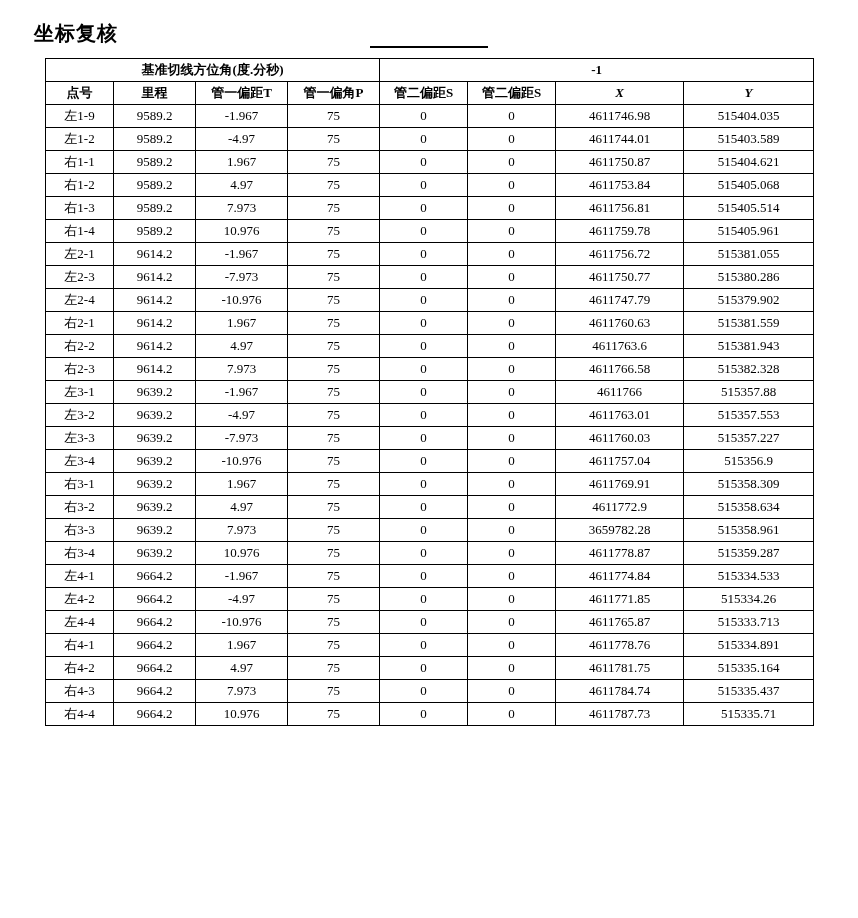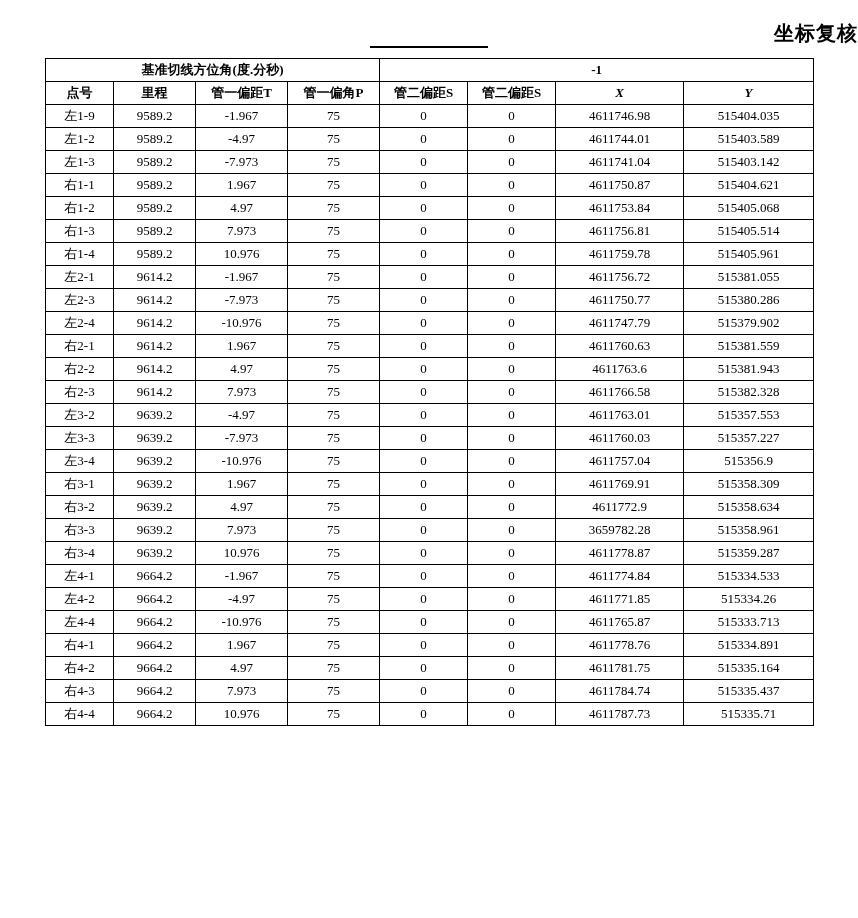--- a/index.html
+++ b/index.html
@@ -14,28 +14,29 @@
     color: #000000;
     overflow: hidden;
   }
   #page {
     width: 858px;
     height: 918px;
     position: relative;
     background: #ffffff;
   }
   #doc-title {
-    text-align: right;
+    text-align: left;
     font-family: "Liberation Serif", "DejaVu Serif", serif;
     font-weight: bold;
     font-size: 20px;
     letter-spacing: 1px;
     padding-top: 22px;
     padding-bottom: 8px;
     line-height: 1.1;
+    margin-left: 34px;
   }
   #title-underline {
     width: 118px;
     height: 2px;
     background: #000;
     margin: -6px auto 0 auto;
   }
   #table-wrap {
     margin: 10px 45px 10px 45px;
     width: 768px;
@@ -145,30 +146,20 @@
             <td class="c-pt">左1-2</td>
             <td class="c-num">9589.2</td>
             <td class="c-num">-4.97</td>
             <td class="c-num">75</td>
             <td class="c-num">0</td>
             <td class="c-num">0</td>
             <td class="c-num">4611744.01</td>
             <td class="c-num">515403.589</td>
           </tr>
           <tr>
-            <td class="c-pt">左1-3</td>
-            <td class="c-num">9589.2</td>
-            <td class="c-num">-7.973</td>
-            <td class="c-num">75</td>
-            <td class="c-num">0</td>
-            <td class="c-num">0</td>
-            <td class="c-num">4611741.04</td>
-            <td class="c-num">515403.142</td>
-          </tr>
-          <tr>
             <td class="c-pt">右1-1</td>
             <td class="c-num">9589.2</td>
             <td class="c-num">1.967</td>
             <td class="c-num">75</td>
             <td class="c-num">0</td>
             <td class="c-num">0</td>
             <td class="c-num">4611750.87</td>
             <td class="c-num">515404.621</td>
           </tr>
           <tr>
@@ -253,20 +244,30 @@
           </tr>
           <tr>
             <td class="c-pt">右2-3</td>
             <td class="c-num">9614.2</td>
             <td class="c-num">7.973</td>
             <td class="c-num">75</td>
             <td class="c-num">0</td>
             <td class="c-num">0</td>
             <td class="c-num">4611766.58</td>
             <td class="c-num">515382.328</td>
+          </tr>
+          <tr>
+            <td class="c-pt">左3-1</td>
+            <td class="c-num">9639.2</td>
+            <td class="c-num">-1.967</td>
+            <td class="c-num">75</td>
+            <td class="c-num">0</td>
+            <td class="c-num">0</td>
+            <td class="c-num">4611766</td>
+            <td class="c-num">515357.88</td>
           </tr>
           <tr>
             <td class="c-pt">左3-2</td>
             <td class="c-num">9639.2</td>
             <td class="c-num">-4.97</td>
             <td class="c-num">75</td>
             <td class="c-num">0</td>
             <td class="c-num">0</td>
             <td class="c-num">4611763.01</td>
             <td class="c-num">515357.553</td>

